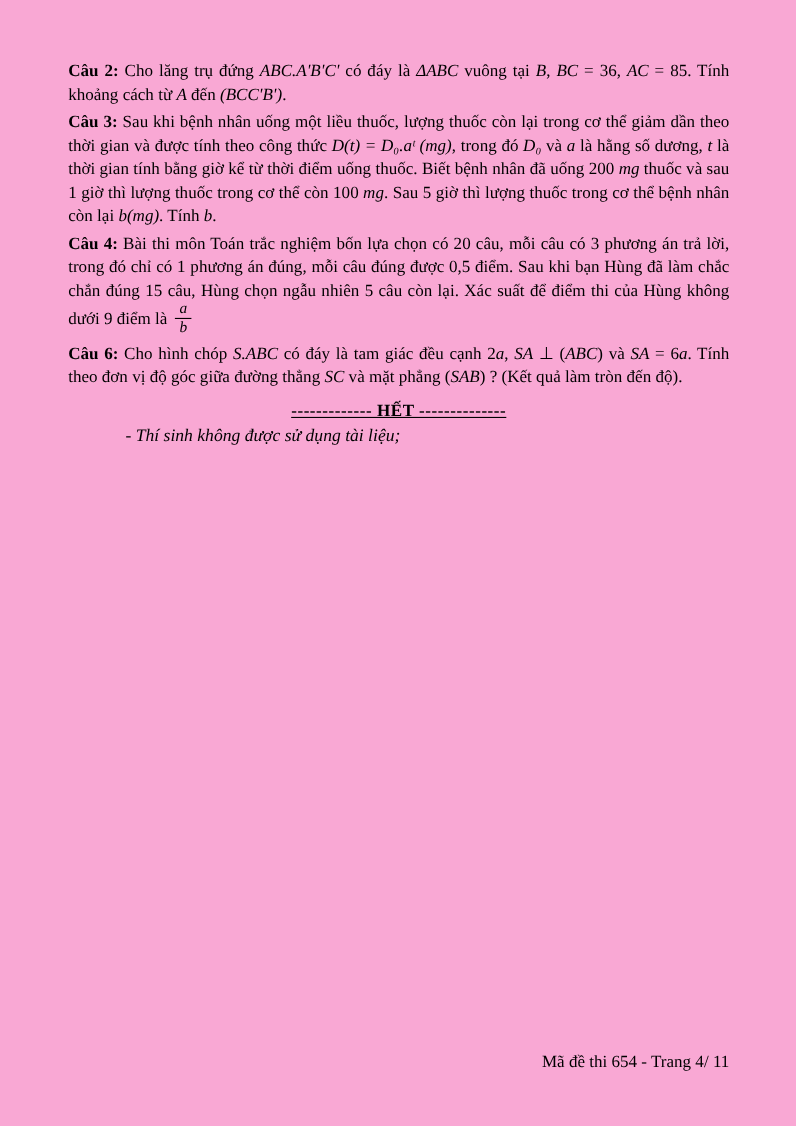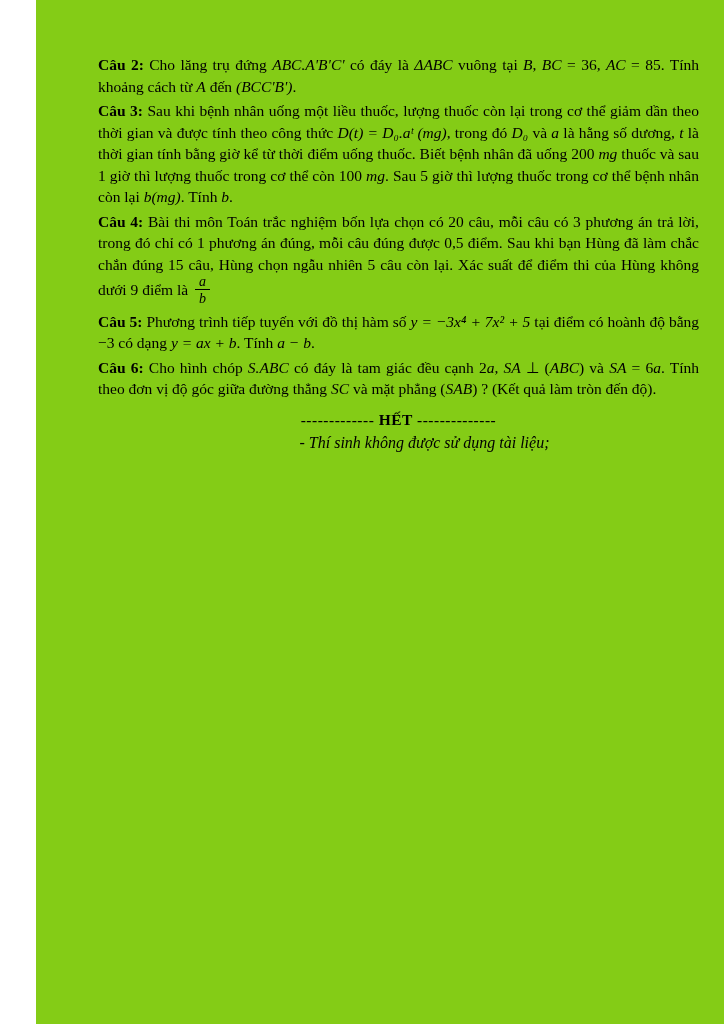--- a/index.html
+++ b/index.html
@@ -11,22 +11,21 @@
     width: 724px;
     height: 1024px;
     position: relative;
     font-family: "Liberation Serif", serif;
     color: #000000;
     overflow: hidden;
   }
   .page {
     position: absolute;
     inset: 0;
-    background: #84cc16;
-    margin-left: 36px;
+    background: #f9a8d4;
   }
   .content {
     position: absolute;
     left: 62px;
     top: 54px;
     width: 601px;
   }
   p.para {
     margin: 0 0 3px 0;
     font-size: 15.5px;
@@ -36,25 +35,26 @@
   .seg-r { font-style: normal; }
   .seg-b { font-weight: 700; }
   .seg-m { font-style: italic; }
   .seg-i { font-style: italic; }
   p.center {
     text-align: center;
     font-weight: 700;
     margin-top: 9px;
     margin-bottom: 2px;
     letter-spacing: 0.5px;
+    text-decoration: underline;
   }
   p.note {
     font-style: italic;
     padding-left: 52px;
-    text-align: center;
+    text-align: left;
     font-size: 16px;
     margin-top: 2px;
   }
   .frac {
     display: inline-flex;
     flex-direction: column;
     align-items: center;
     vertical-align: middle;
     font-style: italic;
     line-height: 1.1;
@@ -81,18 +81,18 @@
 <body>
 
 <div class="page">
   <div class="content">
       <p class="para"><span class="seg-b">Câu 2: </span><span class="seg-r">Cho lăng trụ đứng </span><span class="seg-m">ABC.A'B'C'</span><span class="seg-r"> có  đáy là </span><span class="seg-m">ΔABC</span><span class="seg-r"> vuông tại </span><span class="seg-m">B</span><span class="seg-r">, </span><span class="seg-m">BC</span><span class="seg-r"> = 36, </span><span class="seg-m">AC</span><span class="seg-r"> = 85. Tính khoảng cách từ </span><span class="seg-m">A</span><span class="seg-r"> đến </span><span class="seg-m">(BCC'B')</span><span class="seg-r">.</span></p>
       <p class="para"><span class="seg-b">Câu 3: </span><span class="seg-r">Sau khi bệnh nhân uống một liều thuốc, lượng thuốc còn lại trong cơ thể giảm dần theo thời gian và được tính theo công thức </span><span class="seg-m">D(t) = D₀.aᵗ (mg)</span><span class="seg-r">, trong đó </span><span class="seg-m">D₀</span><span class="seg-r"> và </span><span class="seg-m">a</span><span class="seg-r"> là hằng số dương, </span><span class="seg-m">t</span><span class="seg-r"> là thời gian tính bằng giờ kể từ thời điểm uống thuốc. Biết bệnh nhân đã uống 200 </span><span class="seg-m">mg</span><span class="seg-r"> thuốc và sau 1 giờ thì lượng thuốc trong cơ thể còn 100 </span><span class="seg-m">mg</span><span class="seg-r">. Sau 5 giờ thì lượng thuốc trong cơ thể bệnh nhân còn lại </span><span class="seg-m">b(mg)</span><span class="seg-r">. Tính </span><span class="seg-m">b</span><span class="seg-r">.</span></p>
       <p class="para"><span class="seg-b">Câu 4: </span><span class="seg-r">Bài thi môn Toán trắc nghiệm bốn lựa chọn có 20  câu, mỗi câu có 3 phương án trả lời, trong đó chỉ có 1 phương án đúng, mỗi câu đúng được 0,5 điểm. Sau khi bạn Hùng đã làm chắc chắn đúng 15 câu, Hùng chọn ngẫu nhiên 5 câu còn lại.  Xác suất để điểm thi của Hùng không dưới 9 điểm là </span><span class="frac">
           <span class="num">a</span>
           <span class="den">b</span>
         </span></p>
-      <p class="para"><span class="seg-b">Câu 5: </span><span class="seg-r">Phương trình tiếp tuyến với đồ thị hàm số </span><span class="seg-m">y = −3x⁴ + 7x² + 5</span><span class="seg-r"> tại điểm có hoành độ bằng −3 có dạng </span><span class="seg-m">y = ax + b</span><span class="seg-r">. Tính </span><span class="seg-m">a − b</span><span class="seg-r">.</span></p>
       <p class="para"><span class="seg-b">Câu 6: </span><span class="seg-r">Cho hình chóp </span><span class="seg-m">S.ABC</span><span class="seg-r"> có đáy là tam giác đều cạnh 2</span><span class="seg-m">a</span><span class="seg-r">, </span><span class="seg-m">SA</span><span class="seg-r"> ⊥ (</span><span class="seg-m">ABC</span><span class="seg-r">)  và </span><span class="seg-m">SA</span><span class="seg-r"> = 6</span><span class="seg-m">a</span><span class="seg-r">. Tính theo đơn vị độ góc giữa đường thẳng </span><span class="seg-m">SC</span><span class="seg-r"> và mặt phẳng (</span><span class="seg-m">SAB</span><span class="seg-r">) ? (Kết quả làm tròn đến độ).</span></p>
       <p class="para center"><span class="seg-b">------------- HẾT --------------</span></p>
       <p class="para note"><span class="seg-i">- Thí sinh không được sử dụng tài liệu;</span></p>
     </div>
+  <div class="footer">Mã đề thi 654 - Trang 4/ 11</div>
 </div>
 
 </body></html>

